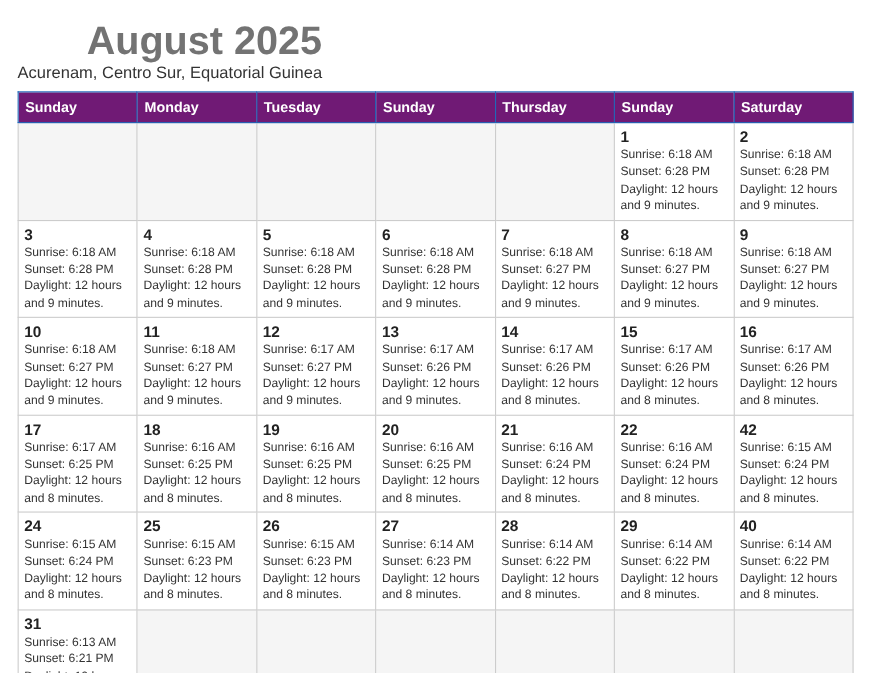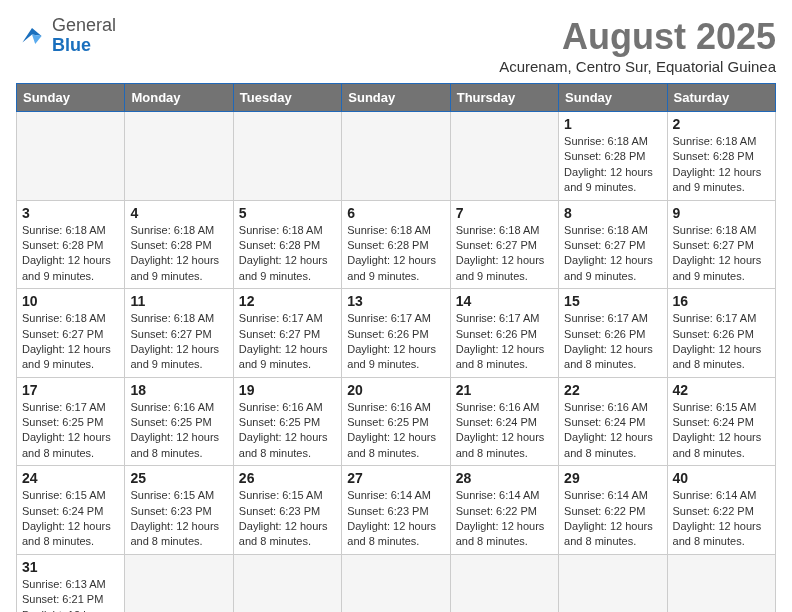--- a/index.html
+++ b/index.html
@@ -42,21 +42,21 @@
     .location-title {
       font-size: 15px;
       color: #333;
     }
     .calendar {
       width: 100%;
       border-collapse: collapse;
       border: 1px solid #ccc;
     }
     .calendar th {
-      background-color: #737373;
+      background-color: #701a75;
       color: #fff;
       text-align: left;
       padding: 6px 6px;
       font-size: 13px;
       font-weight: bold;
       border: 1px solid #2068b8;
     }
     .calendar td {
       border: 1px solid #ccc;
       vertical-align: top;
@@ -83,32 +83,20 @@
       line-height: 1.4;
     }
     .last-row td {
       min-height: 70px;
     }
   </style>
 </head>
 <body>
 
 <div class="header-area">
-  <div class="logo">
-    <svg class="logo-icon" viewBox="0 0 40 40">
-      <rect x="0" y="0" width="40" height="40" fill="white"></rect>
-
-      <polygon points="8,28 20,10 32,20 20,18" fill="#1a6fbd"></polygon>
-      <polygon points="20,18 32,20 24,30" fill="#5aabee"></polygon>
-    </svg>
-    <div class="logo-text">
-      <span class="general">General</span><br>
-      <span class="blue">Blue</span>
-    </div>
-  </div>
   <div class="title-area">
     <div class="month-title">August 2025</div>
     <div class="location-title">Acurenam, Centro Sur, Equatorial Guinea</div>
   </div>
 </div>
 
 <table class="calendar">
   <thead>
     <tr>
     <th>Sunday</th>

